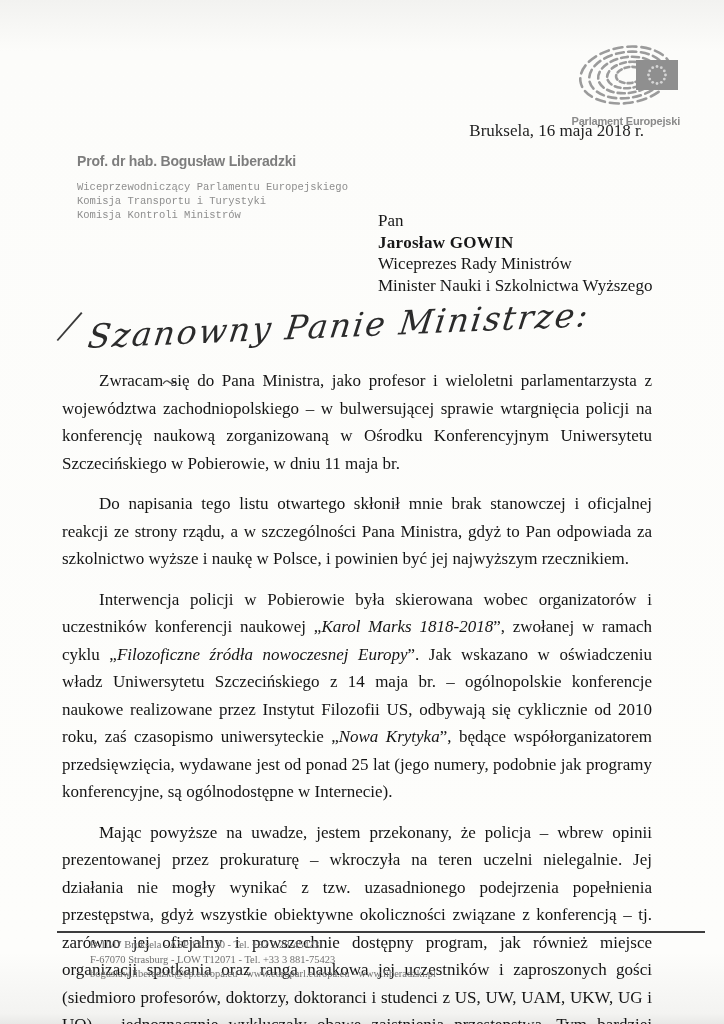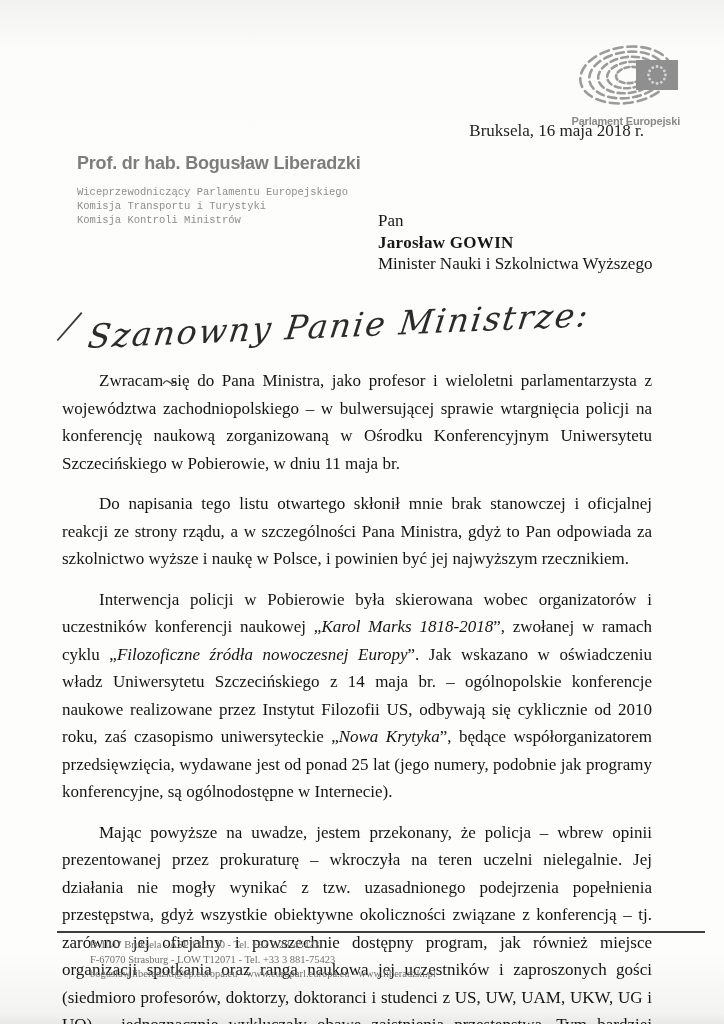--- a/index.html
+++ b/index.html
@@ -28,21 +28,21 @@
     color: #8a8a8a;
   }
   .dateline {
     position: absolute; top: 121px; right: 80px;
     font-size: 17px; color: #1e1e1e;
   }
   
   .sender { position: absolute; left: 77px; top: 153px; }
   .sender-name {
     font-family: "Liberation Sans", sans-serif;
-    font-weight: bold; font-size: 18px; color: #7d7d7d;
+    font-weight: bold; font-size: 14px; color: #7d7d7d;
     letter-spacing: -0.2px;
   }
   .sender-titles {
     margin-top: 11px;
     font-family: Liberation Mono, monospace;
     font-size: 10.5px; color: #8e8e8e; line-height: 14px;
   }
   
   .recipient {
     position: absolute; left: 378px; top: 210px;
@@ -126,20 +126,21 @@
     <div class="sender-titles">
       <div>Wiceprzewodniczący Parlamentu Europejskiego</div>
       <div>Komisja Transportu i Turystyki</div>
       <div>Komisja Kontroli Ministrów</div>
     </div>
   </div>
 
   <div class="recipient">
     <div>Pan</div>
     <div class="bold">Jarosław GOWIN</div>
+    <div>Wiceprezes Rady Ministrów</div>
     <div>Minister Nauki i Szkolnictwa Wyższego</div>
   </div>
 
   <div class="handwritten">Szanowny Panie Ministrze:</div>
 
   <svg class="correction-mark" viewBox="0 0 16 8">
     <path d="M1 6 Q4 1 7 4 T14 3" fill="none" stroke="#444" stroke-width="1.2"></path>
   </svg>
 
   <div class="body-text">

